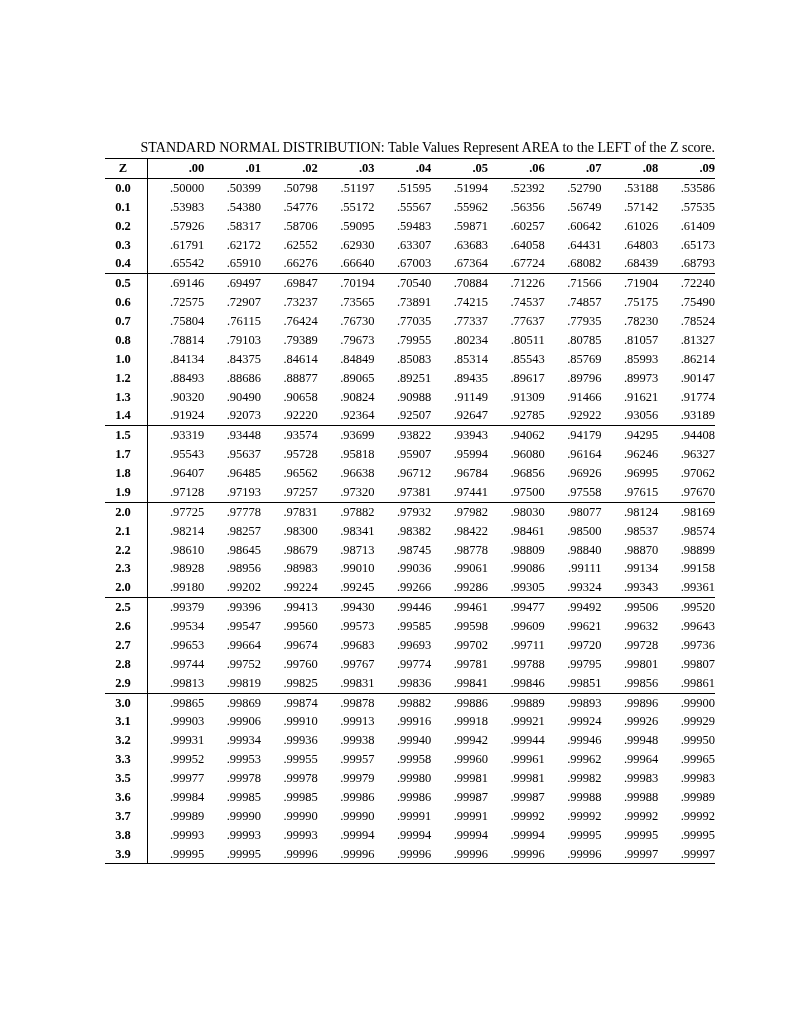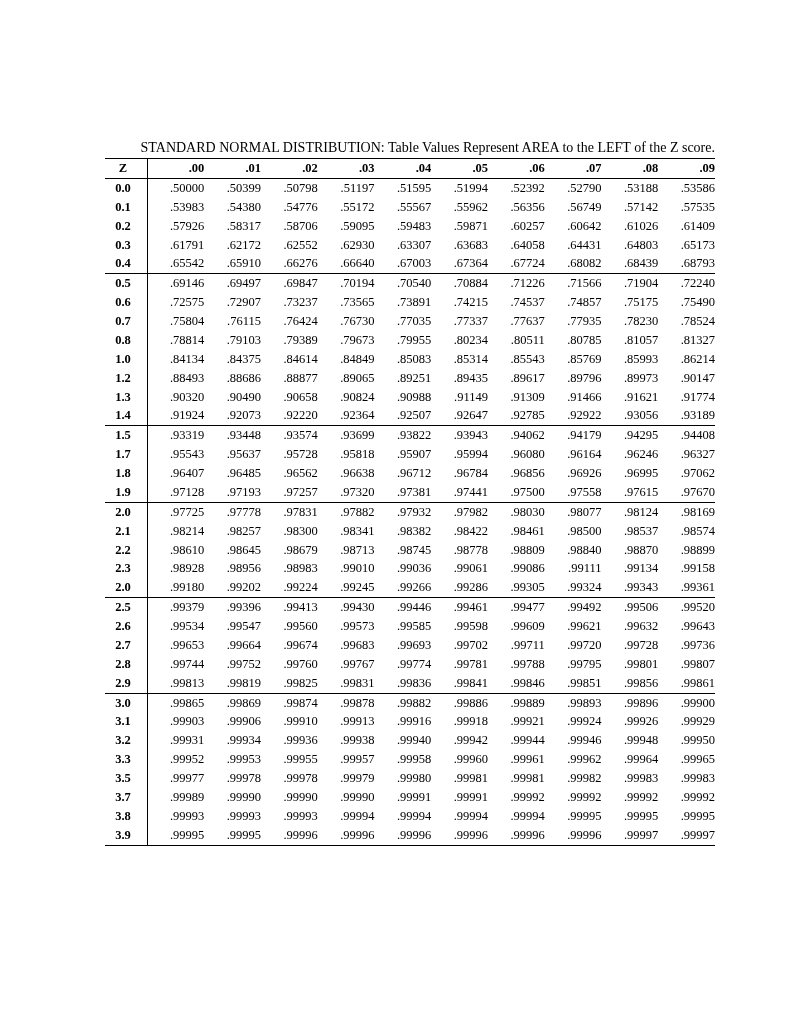--- a/index.html
+++ b/index.html
@@ -489,20 +489,33 @@
           <td class="v">.99978</td>
           <td class="v">.99979</td>
           <td class="v">.99980</td>
           <td class="v">.99981</td>
           <td class="v">.99981</td>
           <td class="v">.99982</td>
           <td class="v">.99983</td>
           <td class="v">.99983</td>
         </tr>
         <tr>
+          <td class="z">3.6</td>
+          <td class="v">.99984</td>
+          <td class="v">.99985</td>
+          <td class="v">.99985</td>
+          <td class="v">.99986</td>
+          <td class="v">.99986</td>
+          <td class="v">.99987</td>
+          <td class="v">.99987</td>
+          <td class="v">.99988</td>
+          <td class="v">.99988</td>
+          <td class="v">.99989</td>
+        </tr>
+        <tr>
           <td class="z">3.7</td>
           <td class="v">.99989</td>
           <td class="v">.99990</td>
           <td class="v">.99990</td>
           <td class="v">.99990</td>
           <td class="v">.99991</td>
           <td class="v">.99991</td>
           <td class="v">.99992</td>
           <td class="v">.99992</td>
           <td class="v">.99992</td>

